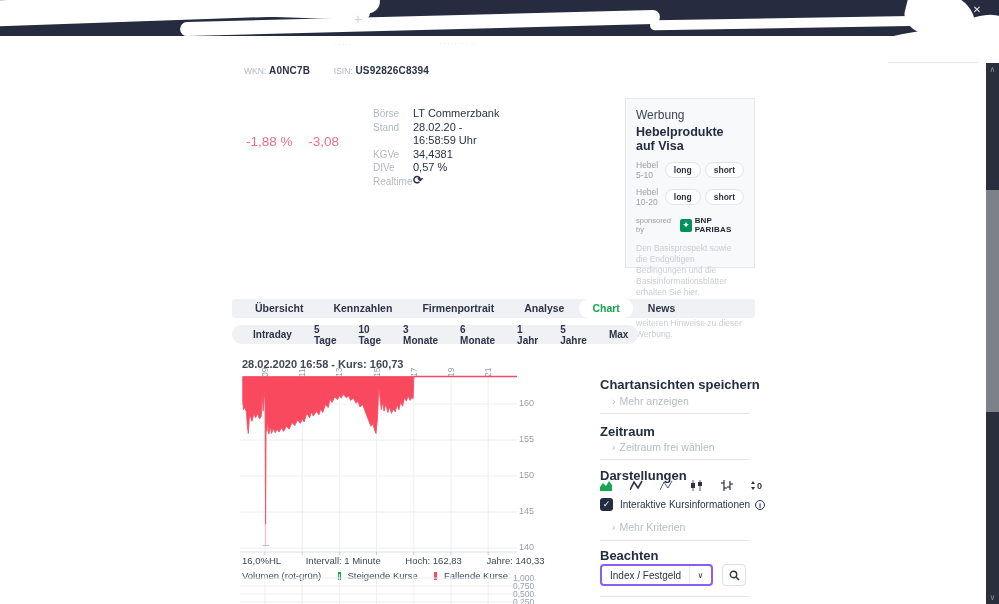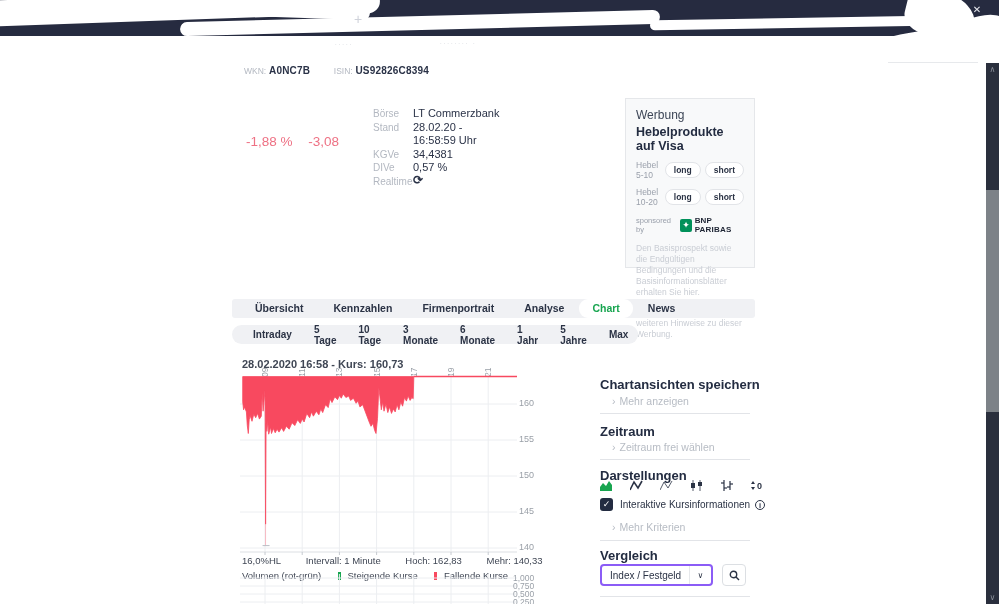--- a/index.html
+++ b/index.html
@@ -269,21 +269,21 @@
   <span class="ytick" style="top:470px;">150</span>
   <span class="ytick" style="top:506px;">145</span>
   <span class="ytick" style="top:542px;">140</span>
 
   <div class="stats">
     <b>16,0%HL</b><span class="sp"></span>
     <b>Intervall:</b>
     <b>1 Minute</b><span class="sp"></span>
     <b>Hoch:</b>
     <b>162,83</b><span class="sp"></span>
-    <b>Mehr:</b>
+    <b>Jahre:</b>
     <b>140,33</b>
   </div>
 
   <div class="vol-legend">
     <span>Volumen (rot-grün)</span>
     <span class="bar up"></span>
     <span>Steigende Kurse</span>
     <span class="bar down"></span>
     <span>Fallende Kurse</span>
   </div>
@@ -346,21 +346,21 @@
       </svg>
   </div>
   <div class="chk-row">
     <span class="chk">✓</span>
     <span class="chk-lbl">Interaktive Kursinformationen</span>
     <span class="info-i">i</span>
   </div>
   <div class="side-link" style="left:600px; top:521px;"><span class="c">›</span><span>Mehr Kriterien</span></div>
   <div class="side-hr" style="left:600px; top:540px;"></div>
 
-  <div class="side-h" style="left:600px; top:548px;">Vergleich</div>
+  <div class="side-h" style="left:600px; top:548px;">Beachten</div>
   <div class="select">
     <span>Index / Festgeld</span>
     <span class="chev">∨</span>
   </div>
   <button class="search-btn">
     <svg width="11" height="11">
         <circle cx="4.5" cy="4.5" r="3.2" fill="none" stroke="#2b3345" stroke-width="1.4"></circle>
         <line x1="7" y1="7" x2="10" y2="10" stroke="#2b3345" stroke-width="1.4"></line>
       </svg>
   </button>

